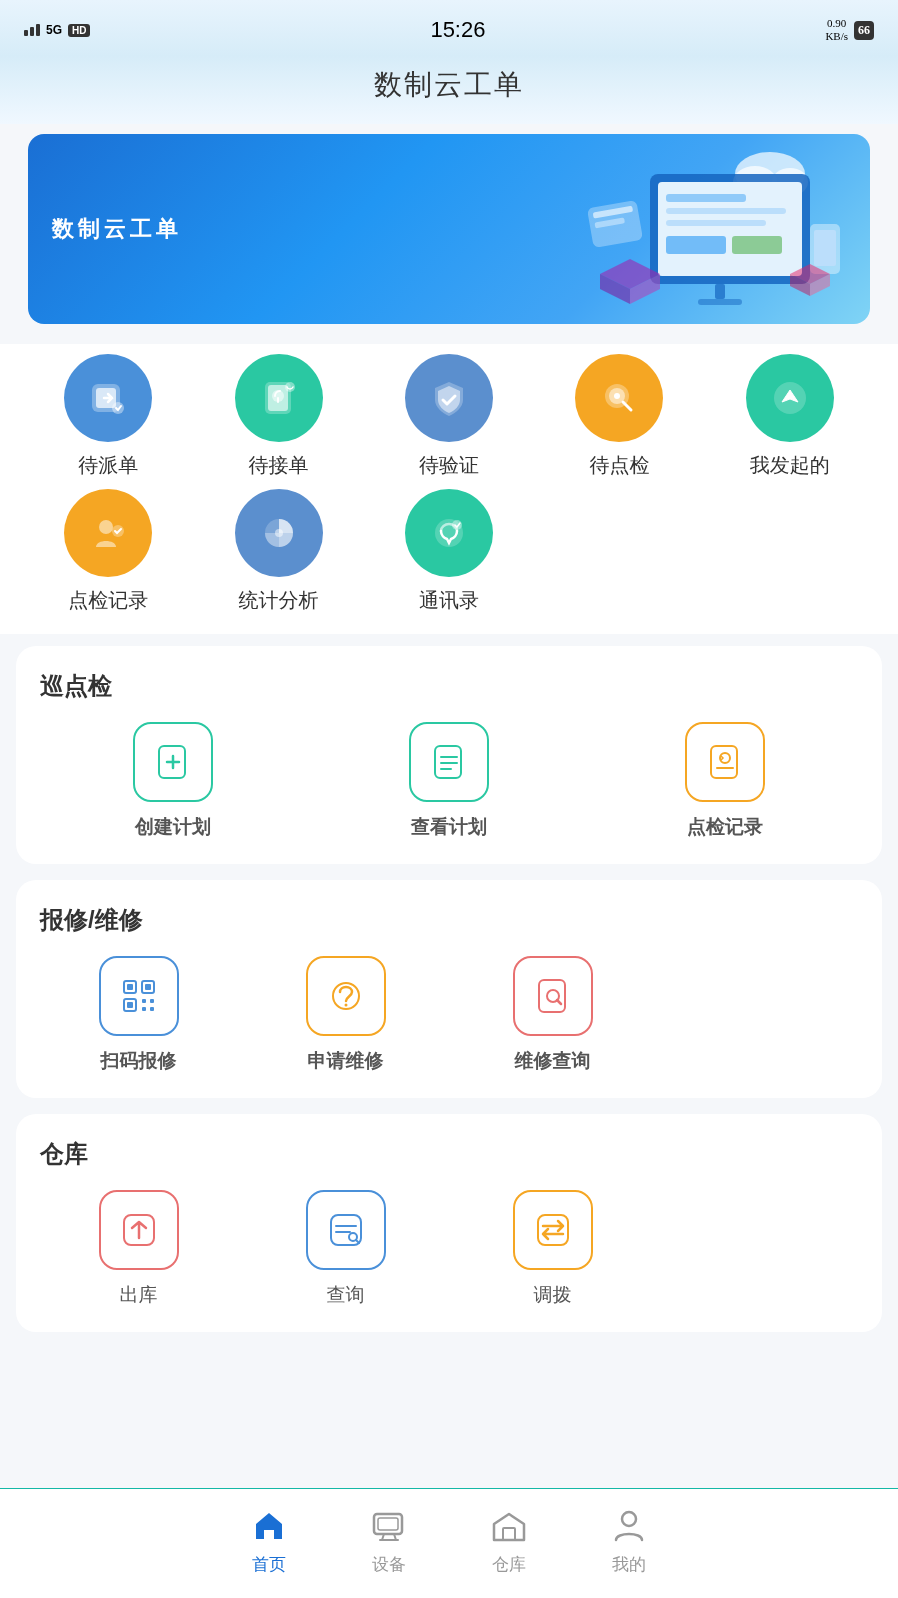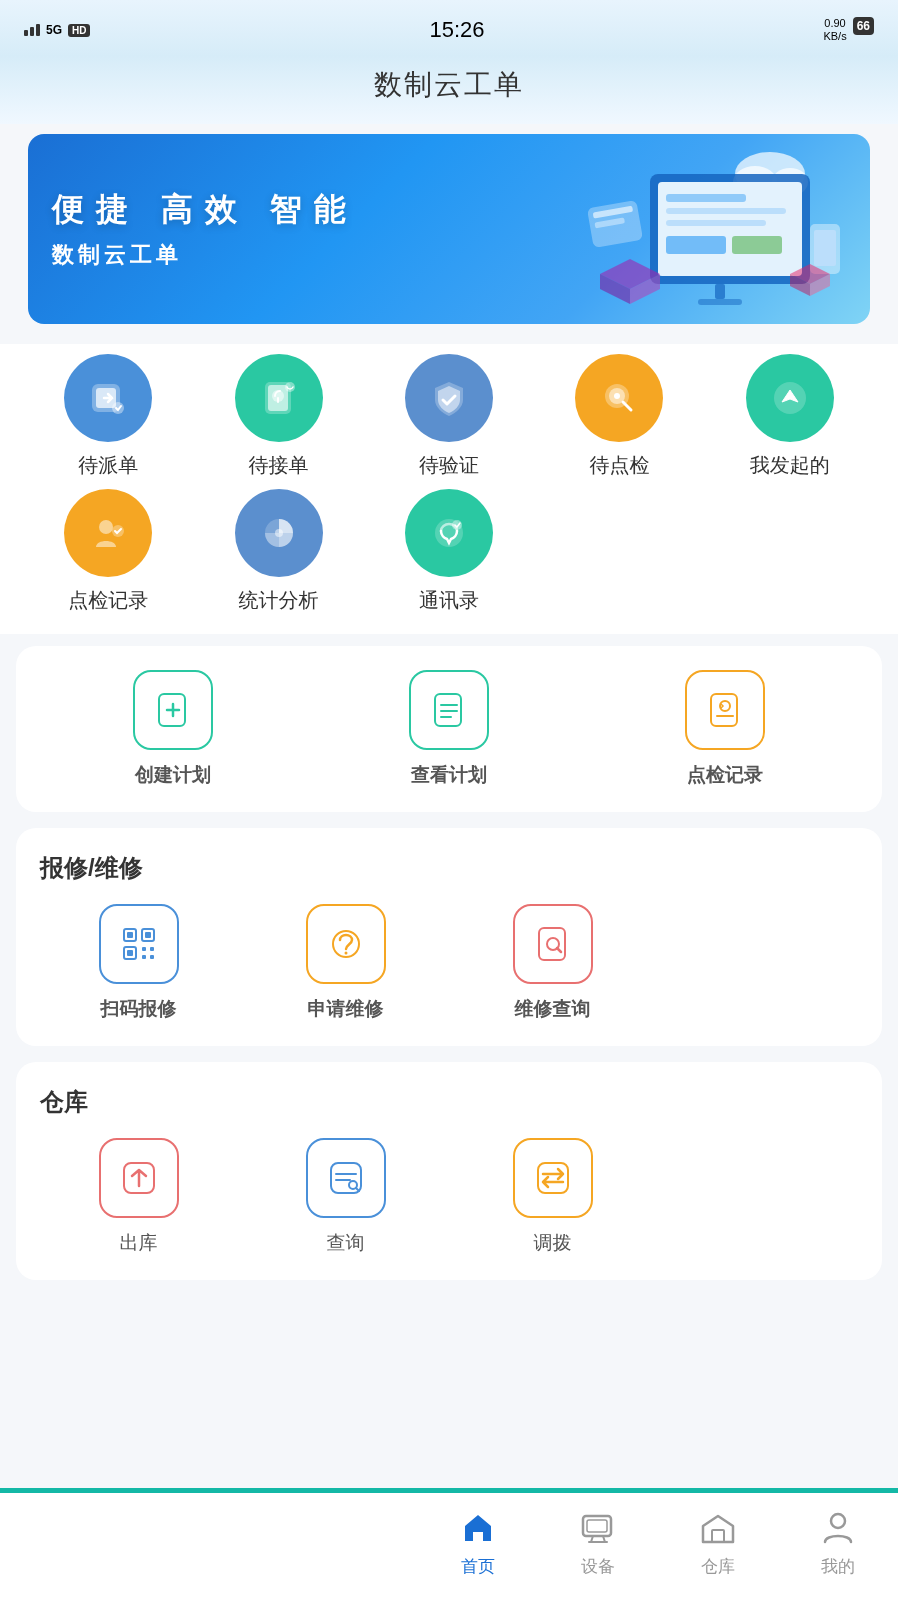--- a/index.html
+++ b/index.html
@@ -40,23 +40,24 @@
       background: #333;
       color: #fff;
       font-size: 10px;
       font-weight: 700;
       padding: 1px 4px;
       border-radius: 3px;
     }
     .status-center { font-size: 22px; font-weight: 500; }
     .status-right {
       display: flex;
-      align-items: flex-start;
+      align-items: center;
       gap: 6px;
       font-size: 11px;
+      font-family: Liberation Serif, serif;
     }
     .network-speed { text-align: center; line-height: 1.2; font-size: 11px; }
     .battery {
       display: flex;
       align-items: center;
       background: #333;
       border-radius: 4px;
       padding: 2px 4px;
       color: #fff;
       font-size: 12px;
@@ -208,23 +209,23 @@
     .border-yellow { border-color: #f5a623; }
 
     
     .bottom-nav {
       position: fixed;
       bottom: 0;
       left: 0;
       width: 898px;
       height: 110px;
       background: #fff;
-      border-top: 5px solid #14b8a6;
-      display: flex;
-      justify-content: flex-end;
+      border-top: 1px solid #14b8a6;
+      display: flex;
+      justify-content: center;
       align-items: center;
       padding: 10px 0 20px;
       z-index: 100;
     }
     .nav-item {
       display: flex;
       flex-direction: column;
       align-items: center;
       gap: 4px;
       cursor: pointer;
@@ -291,21 +292,20 @@
     <div class="battery">66</div>
   </div>
 </div>
 
 <div class="header">
   <h1 class="header-title">数制云工单</h1>
 </div>
 
 <div class="banner">
   <div class="banner-text">
-    <div class="tagline">便捷   高效   智能</div>
     <div class="subtitle">数制云工单</div>
   </div>
   <div class="banner-graphic">
     <svg width="280" height="170" viewBox="0 0 280 170">
 
       <ellipse cx="200" cy="30" rx="35" ry="22" fill="rgba(255,255,255,0.7)"></ellipse>
       <ellipse cx="185" cy="38" rx="22" ry="16" fill="rgba(255,255,255,0.7)"></ellipse>
       <ellipse cx="220" cy="38" rx="18" ry="14" fill="rgba(255,255,255,0.7)"></ellipse>
 
       <rect x="80" y="30" width="160" height="110" rx="8" fill="#1565c0" opacity="0.85"></rect>
@@ -436,20 +436,21 @@
           <path d="M30 20 C30 24 27 27 24 28 L22 32 L20 28 C17 27 14 24 14 20" fill="none" stroke="white" stroke-width="2.5" stroke-linecap="round"></path>
           <circle cx="30" cy="14" r="5" fill="rgba(255,255,255,0.4)"></circle>
           <path d="M28 14 L30 16 L33 12" stroke="white" stroke-width="1.5" stroke-linecap="round" fill="none"></path>
         </svg>
       </div>
       <span class="action-label">通讯录</span>
     </div>
   </div>
 
   <div class="section-card">
+    <div class="section-title">巡点检</div>
     <div class="section-grid section-grid-3">
 
       <div class="section-item">
         <div class="section-icon border-teal" style="color:#2ac8a2;">
           <svg width="40" height="40" viewBox="0 0 40 40" fill="none">
             <rect x="6" y="4" width="26" height="32" rx="5" stroke="#2ac8a2" stroke-width="2" fill="none"></rect>
             <line x1="14" y1="20" x2="26" y2="20" stroke="#2ac8a2" stroke-width="2.5" stroke-linecap="round"></line>
             <line x1="20" y1="14" x2="20" y2="26" stroke="#2ac8a2" stroke-width="2.5" stroke-linecap="round"></line>
           </svg>
         </div>

